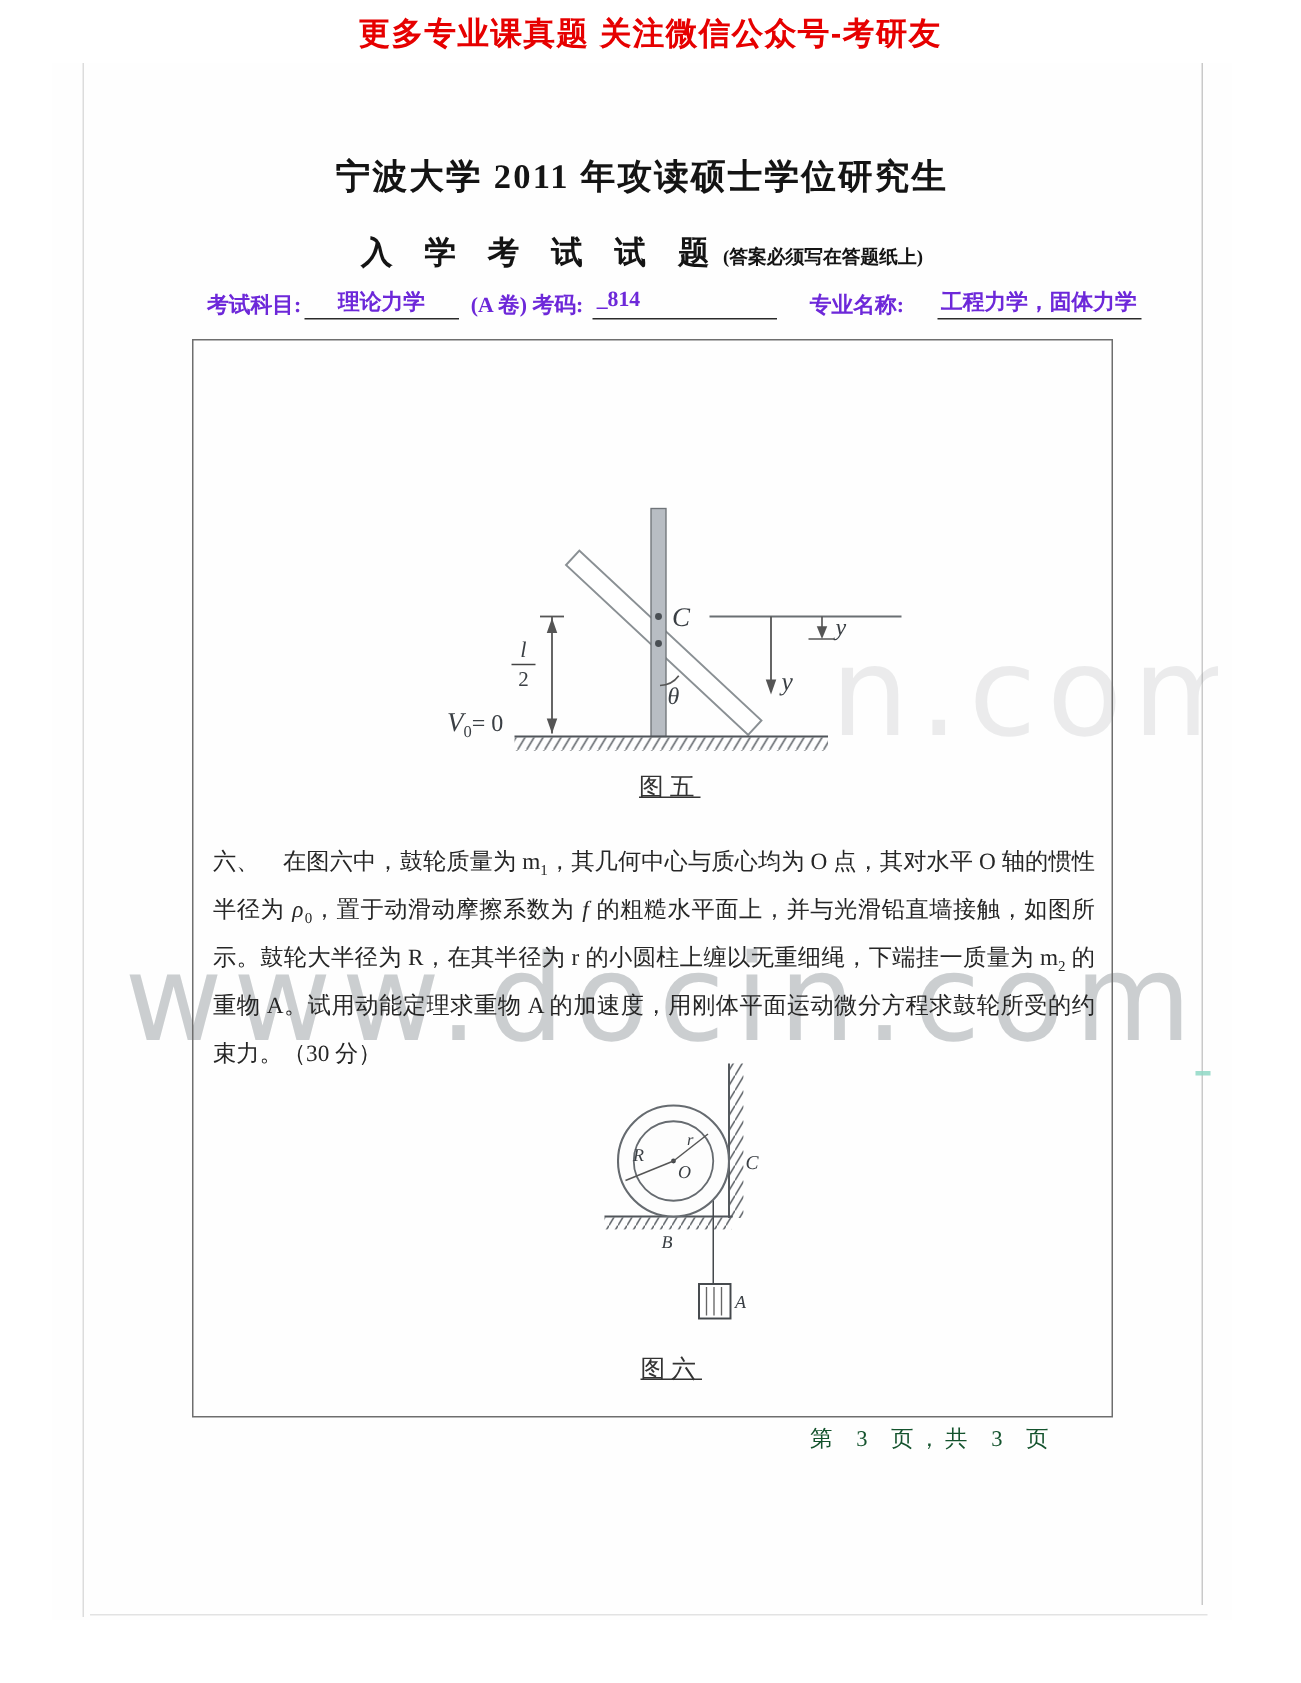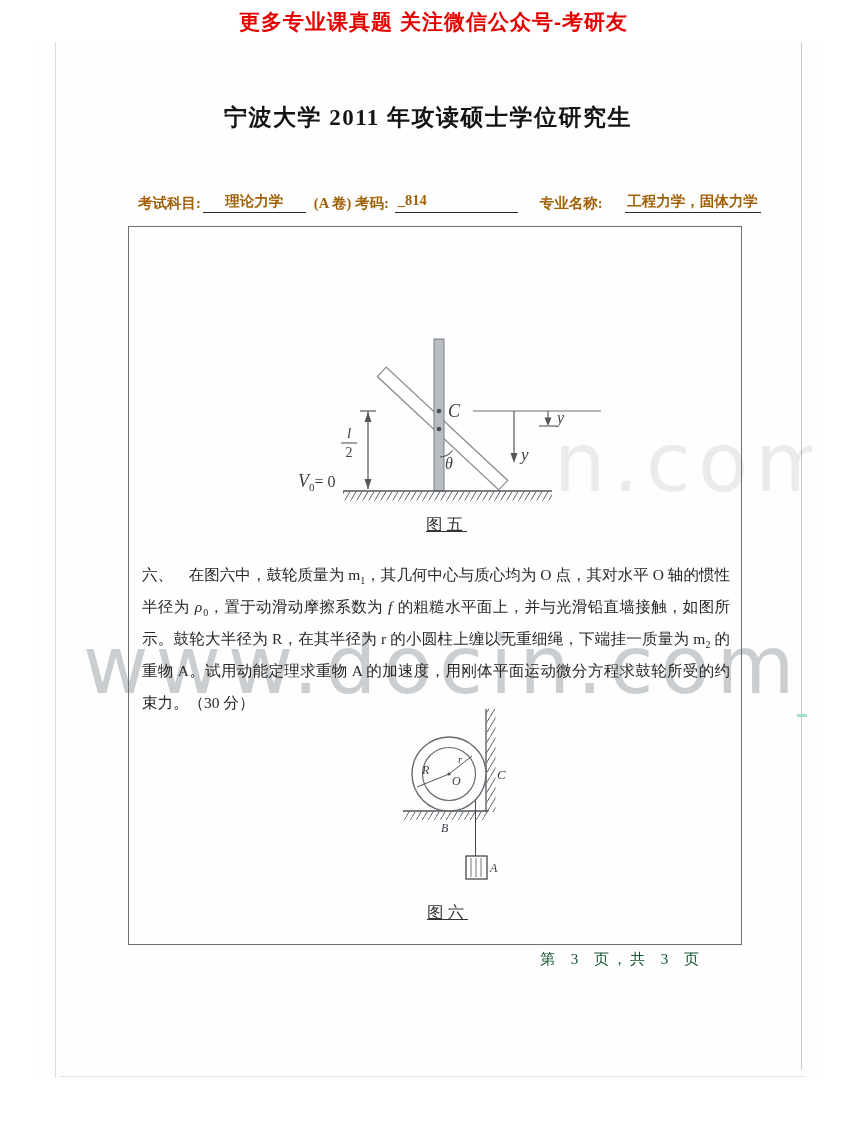--- a/index.html
+++ b/index.html
@@ -15,21 +15,21 @@
   .edge-bottom{position:absolute;left:25px;top:1034px;width:745px;height:1px;background:#e2e2e2;}
   .teal-tick{position:absolute;left:762px;top:672px;width:10px;height:3px;background:#8fd8c5;opacity:.85;}
   
   .title1{position:absolute;top:60px;left:0;width:786px;text-align:center;
     font-size:23px;font-weight:bold;letter-spacing:1.5px;color:#141414;}
   .title2{position:absolute;top:112px;left:0;width:786px;text-align:center;color:#141414;}
   .title2 .main{font-size:21px;font-weight:bold;letter-spacing:8px;}
   .title2 .note{font-size:12.5px;font-weight:bold;letter-spacing:0;margin-left:1px;}
   
   .info{position:absolute;top:150px;left:103px;width:660px;display:flex;align-items:flex-end;
-    font-size:14.5px;font-weight:bold;color:#a16207;white-space:nowrap;}
+    font-size:14.5px;font-weight:bold;color:#6d28d9;white-space:nowrap;}
   .info .lbl{flex:0 0 auto;}
   .blank{flex:0 0 auto;border-bottom:1.5px solid #2a2a2a;height:20px;text-align:center;}
   .blank.subject{width:103px;margin-left:2px;}
   .blank.code{width:120px;text-align:left;padding-left:3px;margin-left:6px;}
   .blank.major{width:136px;margin-left:22px;}
   .ml8{margin-left:8px;} .ml22{margin-left:22px;font-family:Liberation Serif, serif;}
   
   .wm-main{position:absolute;top:577px;left:48px;z-index:1;
     font-family:"DejaVu Sans","Liberation Sans",sans-serif;font-size:80px;
     letter-spacing:7px;color:#9aa0a4;opacity:.5;white-space:nowrap;}
@@ -59,20 +59,23 @@
 
 <div class="promo">更多专业课真题 关注微信公众号-考研友</div>
 
 <div class="scan">
   <div class="edge-left"></div>
   <div class="edge-right"></div>
   <div class="edge-bottom"></div>
   <div class="teal-tick"></div>
 
   <div class="title1">宁波大学  2011 年攻读硕士学位研究生</div>
+  <div class="title2">
+    <span class="main">入 学 考 试 试 题</span><span class="note">(答案必须写在答题纸上)</span>
+  </div>
 
   <div class="info">
     <span class="lbl">考试科目:</span>
     <span class="blank subject">理论力学</span>
     <span class="lbl ml8">(A 卷) 考码:</span>
     <span class="blank code">_814</span>
     <span class="lbl ml22">专业名称:</span>
     <span class="blank major">工程力学，固体力学</span>
   </div>
 

